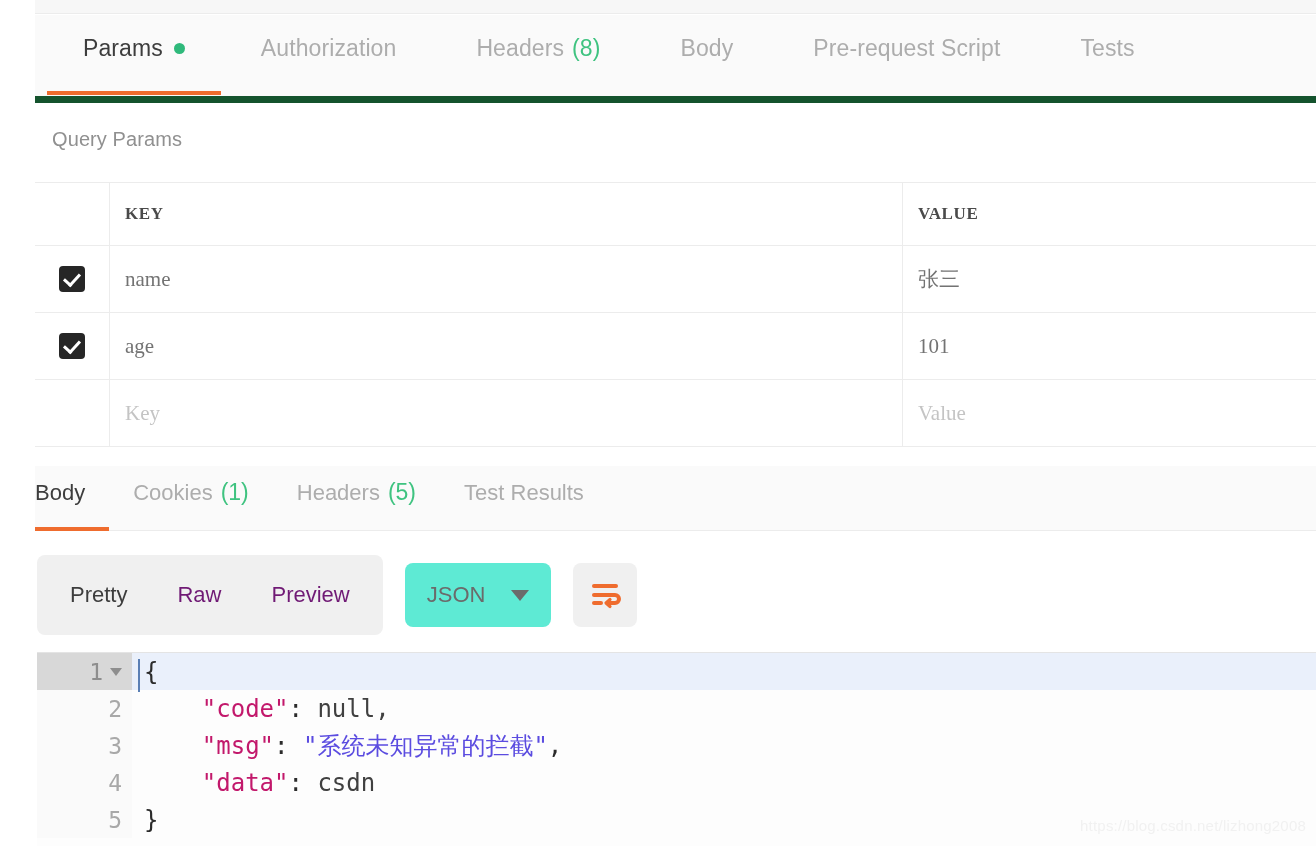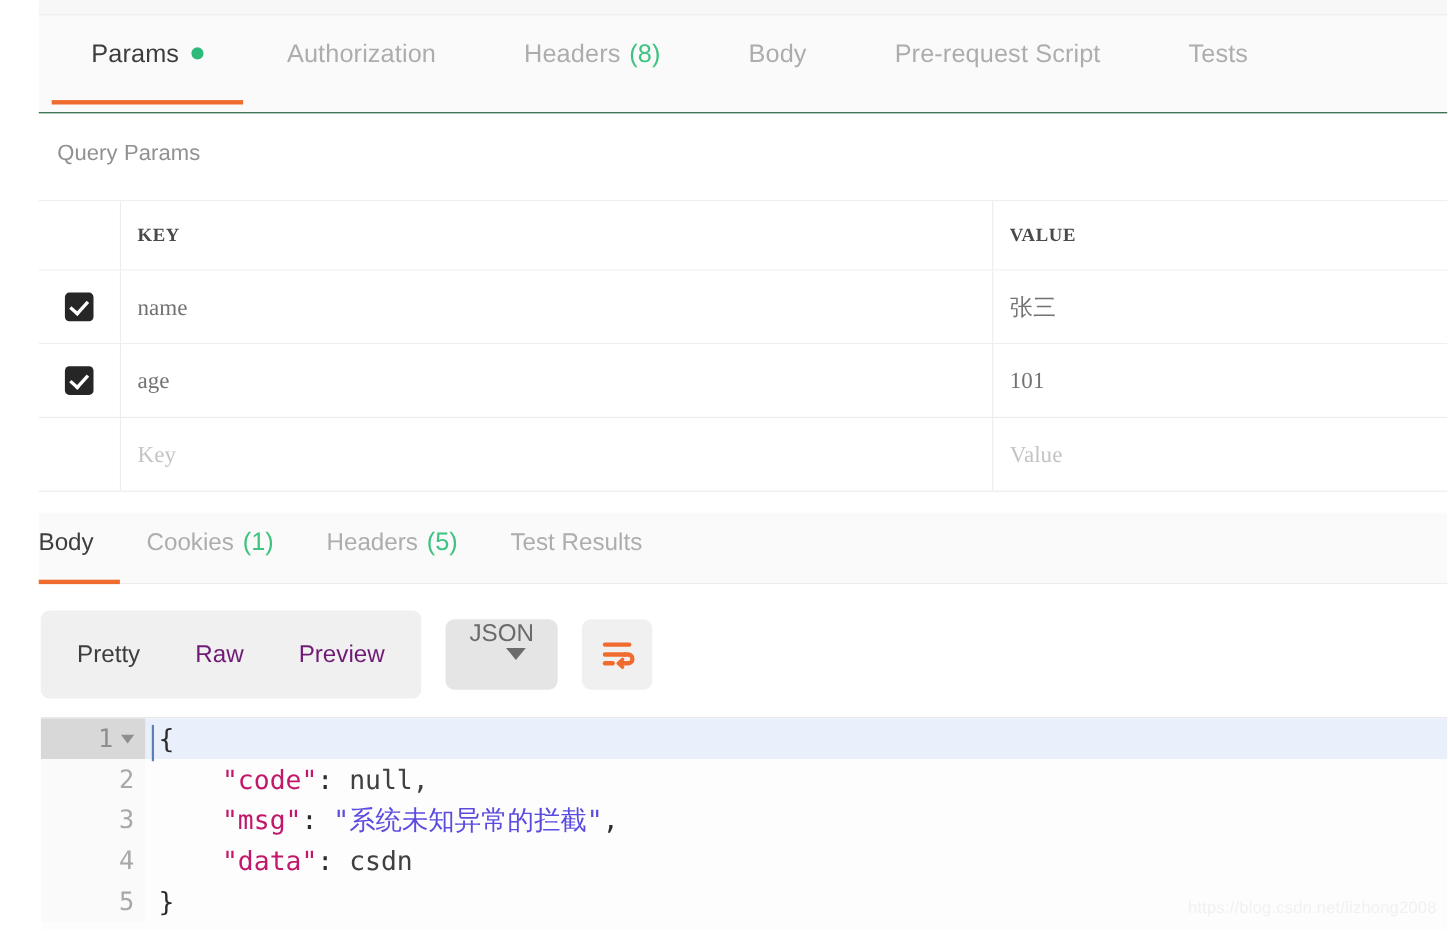--- a/index.html
+++ b/index.html
@@ -36,21 +36,21 @@
     border-bottom: 1px solid #ececec;
     box-sizing: border-box;
   }
 
   
   .req-tabbar {
     position: absolute;
     left: 35px; top: 15px;
     width: 1281px; height: 88px;
     background: #fafafa;
-    border-bottom: 1px solid #14532d;
+    border-bottom: 7px solid #14532d;
     box-sizing: border-box;
   }
   .req-tabs {
     position: absolute;
     left: 12px; top: 0;
     height: 80px;
     display: flex;
     align-items: flex-start;
   }
   .req-tab {
@@ -232,28 +232,27 @@
     padding: 0 25px;
     height: 64px;
     line-height: 64px;
     cursor: pointer;
     border-radius: 6px;
   }
   .seg-btn.active { color: #3d3d3d; }
   .fmt-select {
     display: flex;
     align-items: center;
-    background: #e5e5e5;
+    background: #5eead4;
     border-radius: 8px;
     height: 64px;
     padding: 0 22px;
     margin-left: 22px;
     cursor: pointer;
     box-sizing: border-box;
-    flex-direction: column;
   }
   .fmt-select .fmt-label {
     font-size: 22px;
     color: #6b6b6b;
   }
   .caret {
     width: 0; height: 0;
     border-left: 9px solid transparent;
     border-right: 9px solid transparent;
     border-top: 11px solid #6b6b6b;

